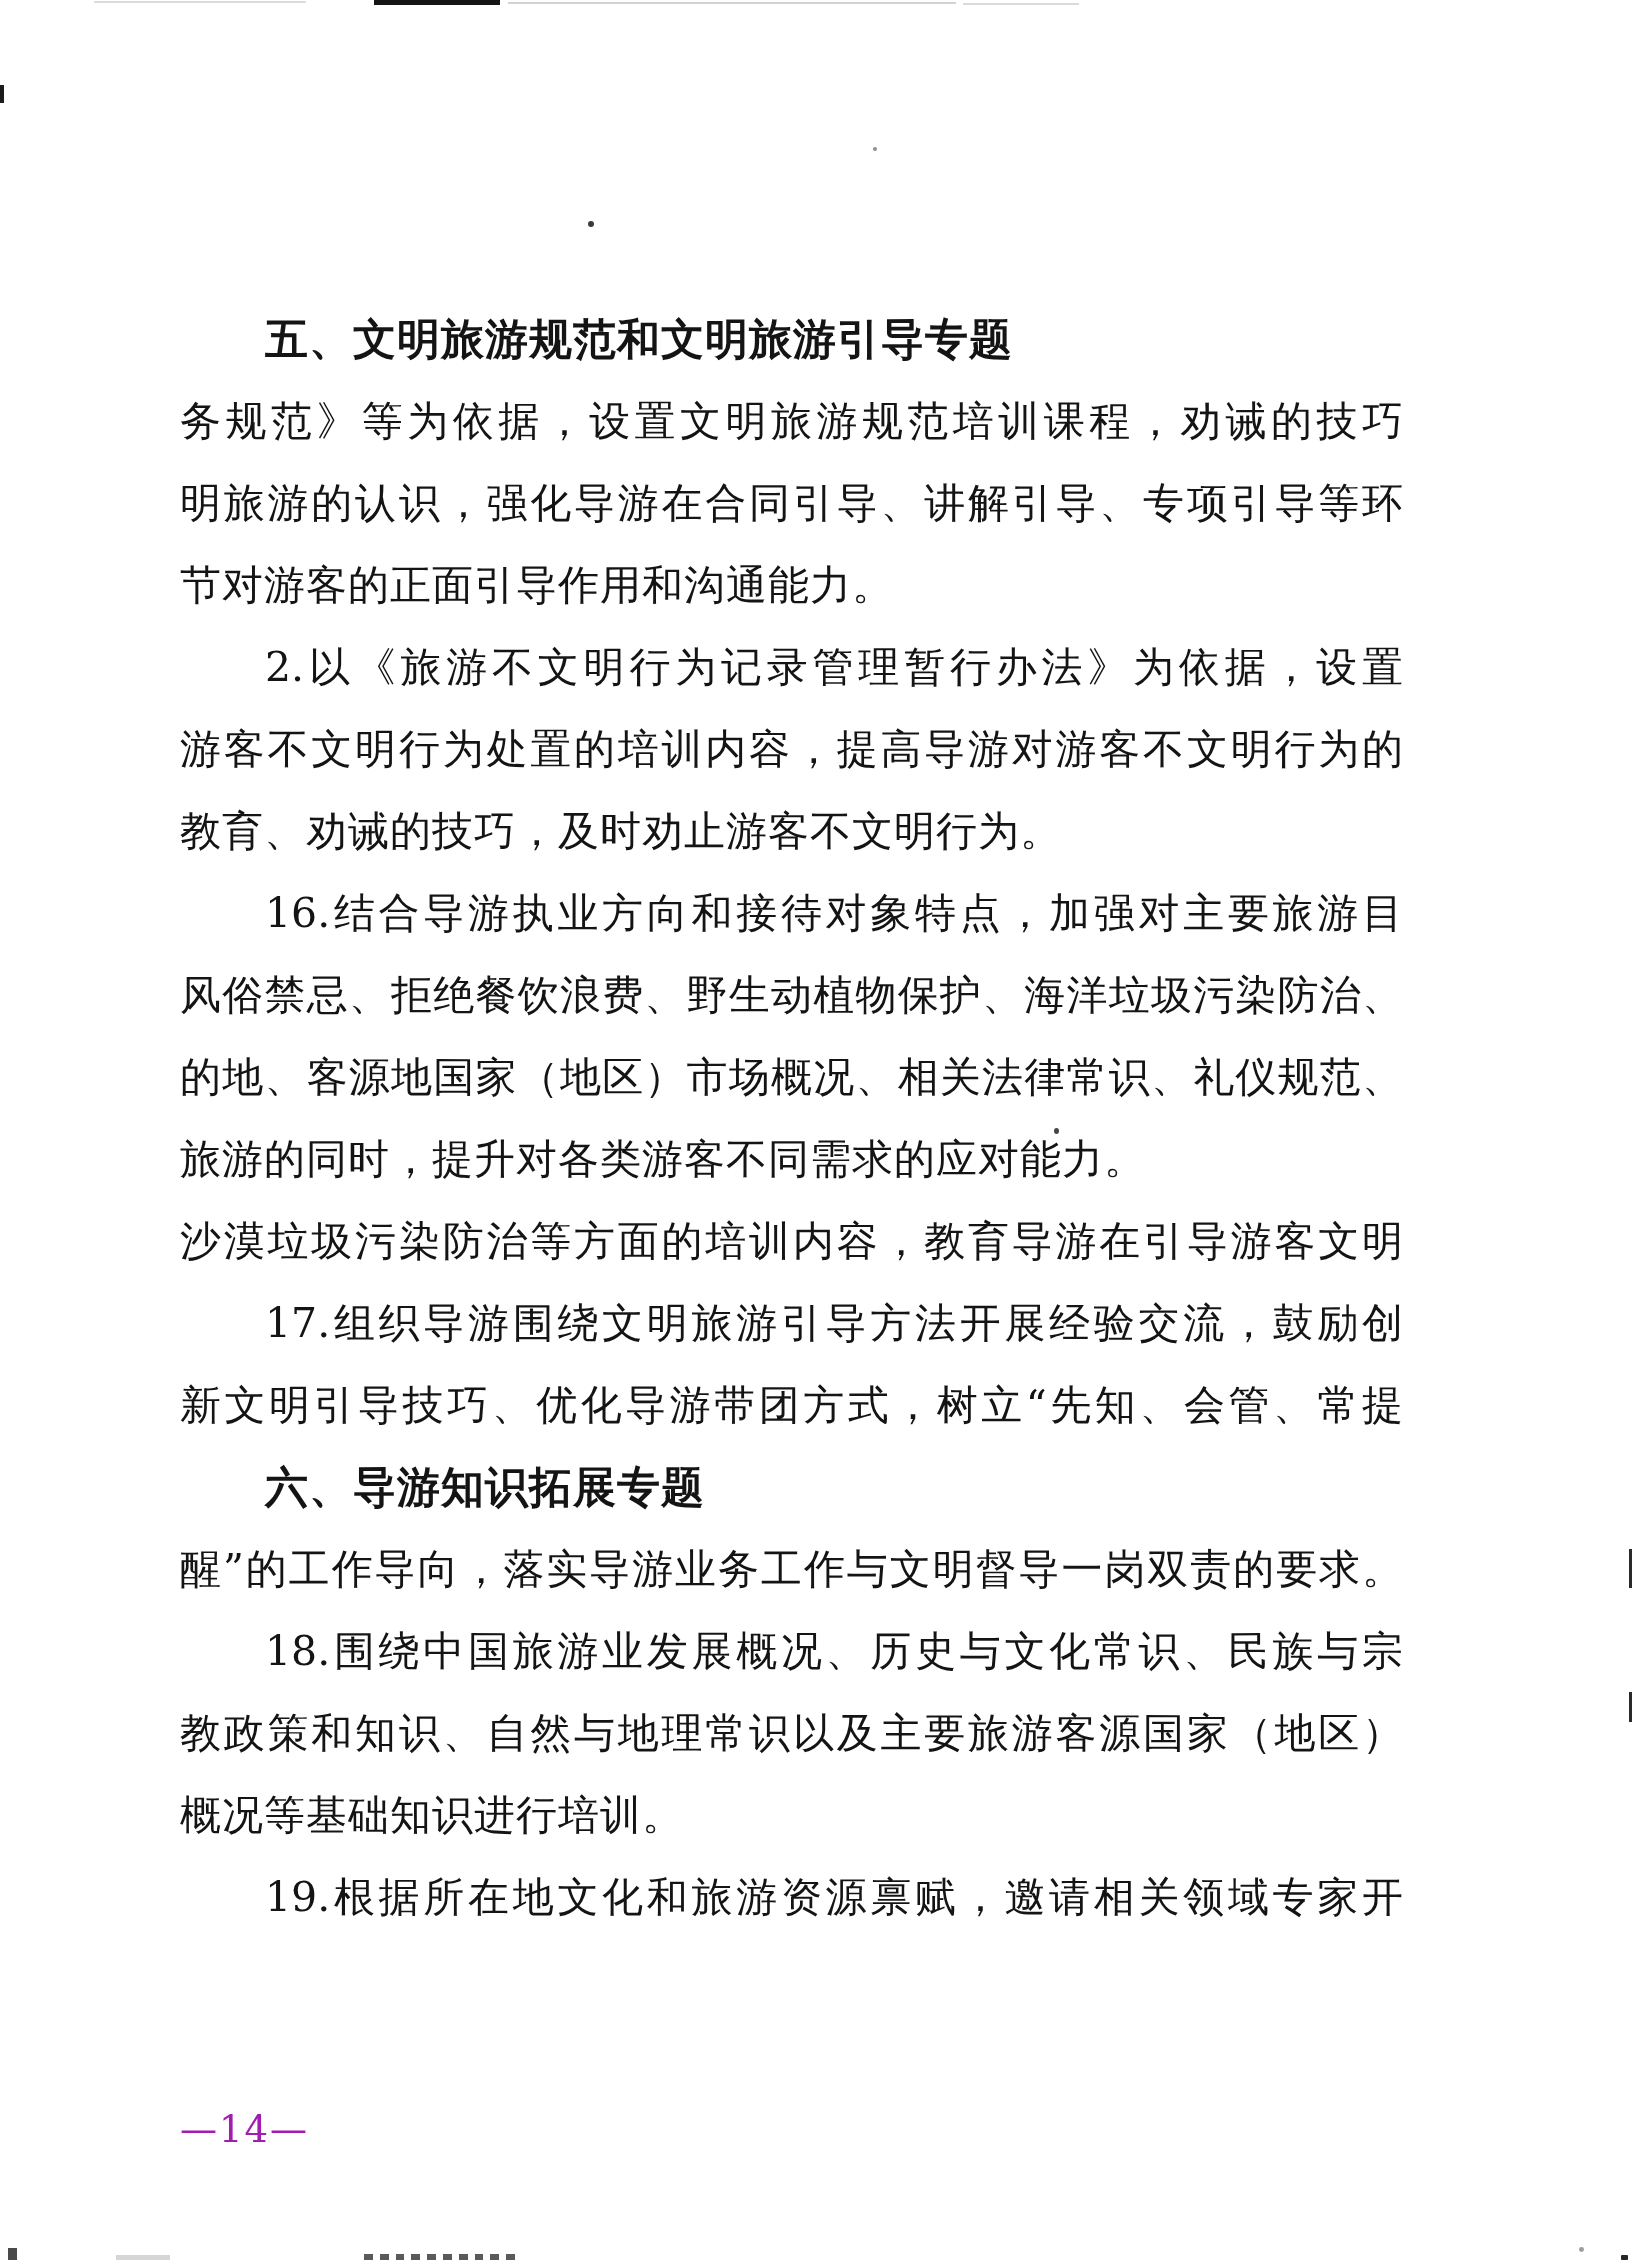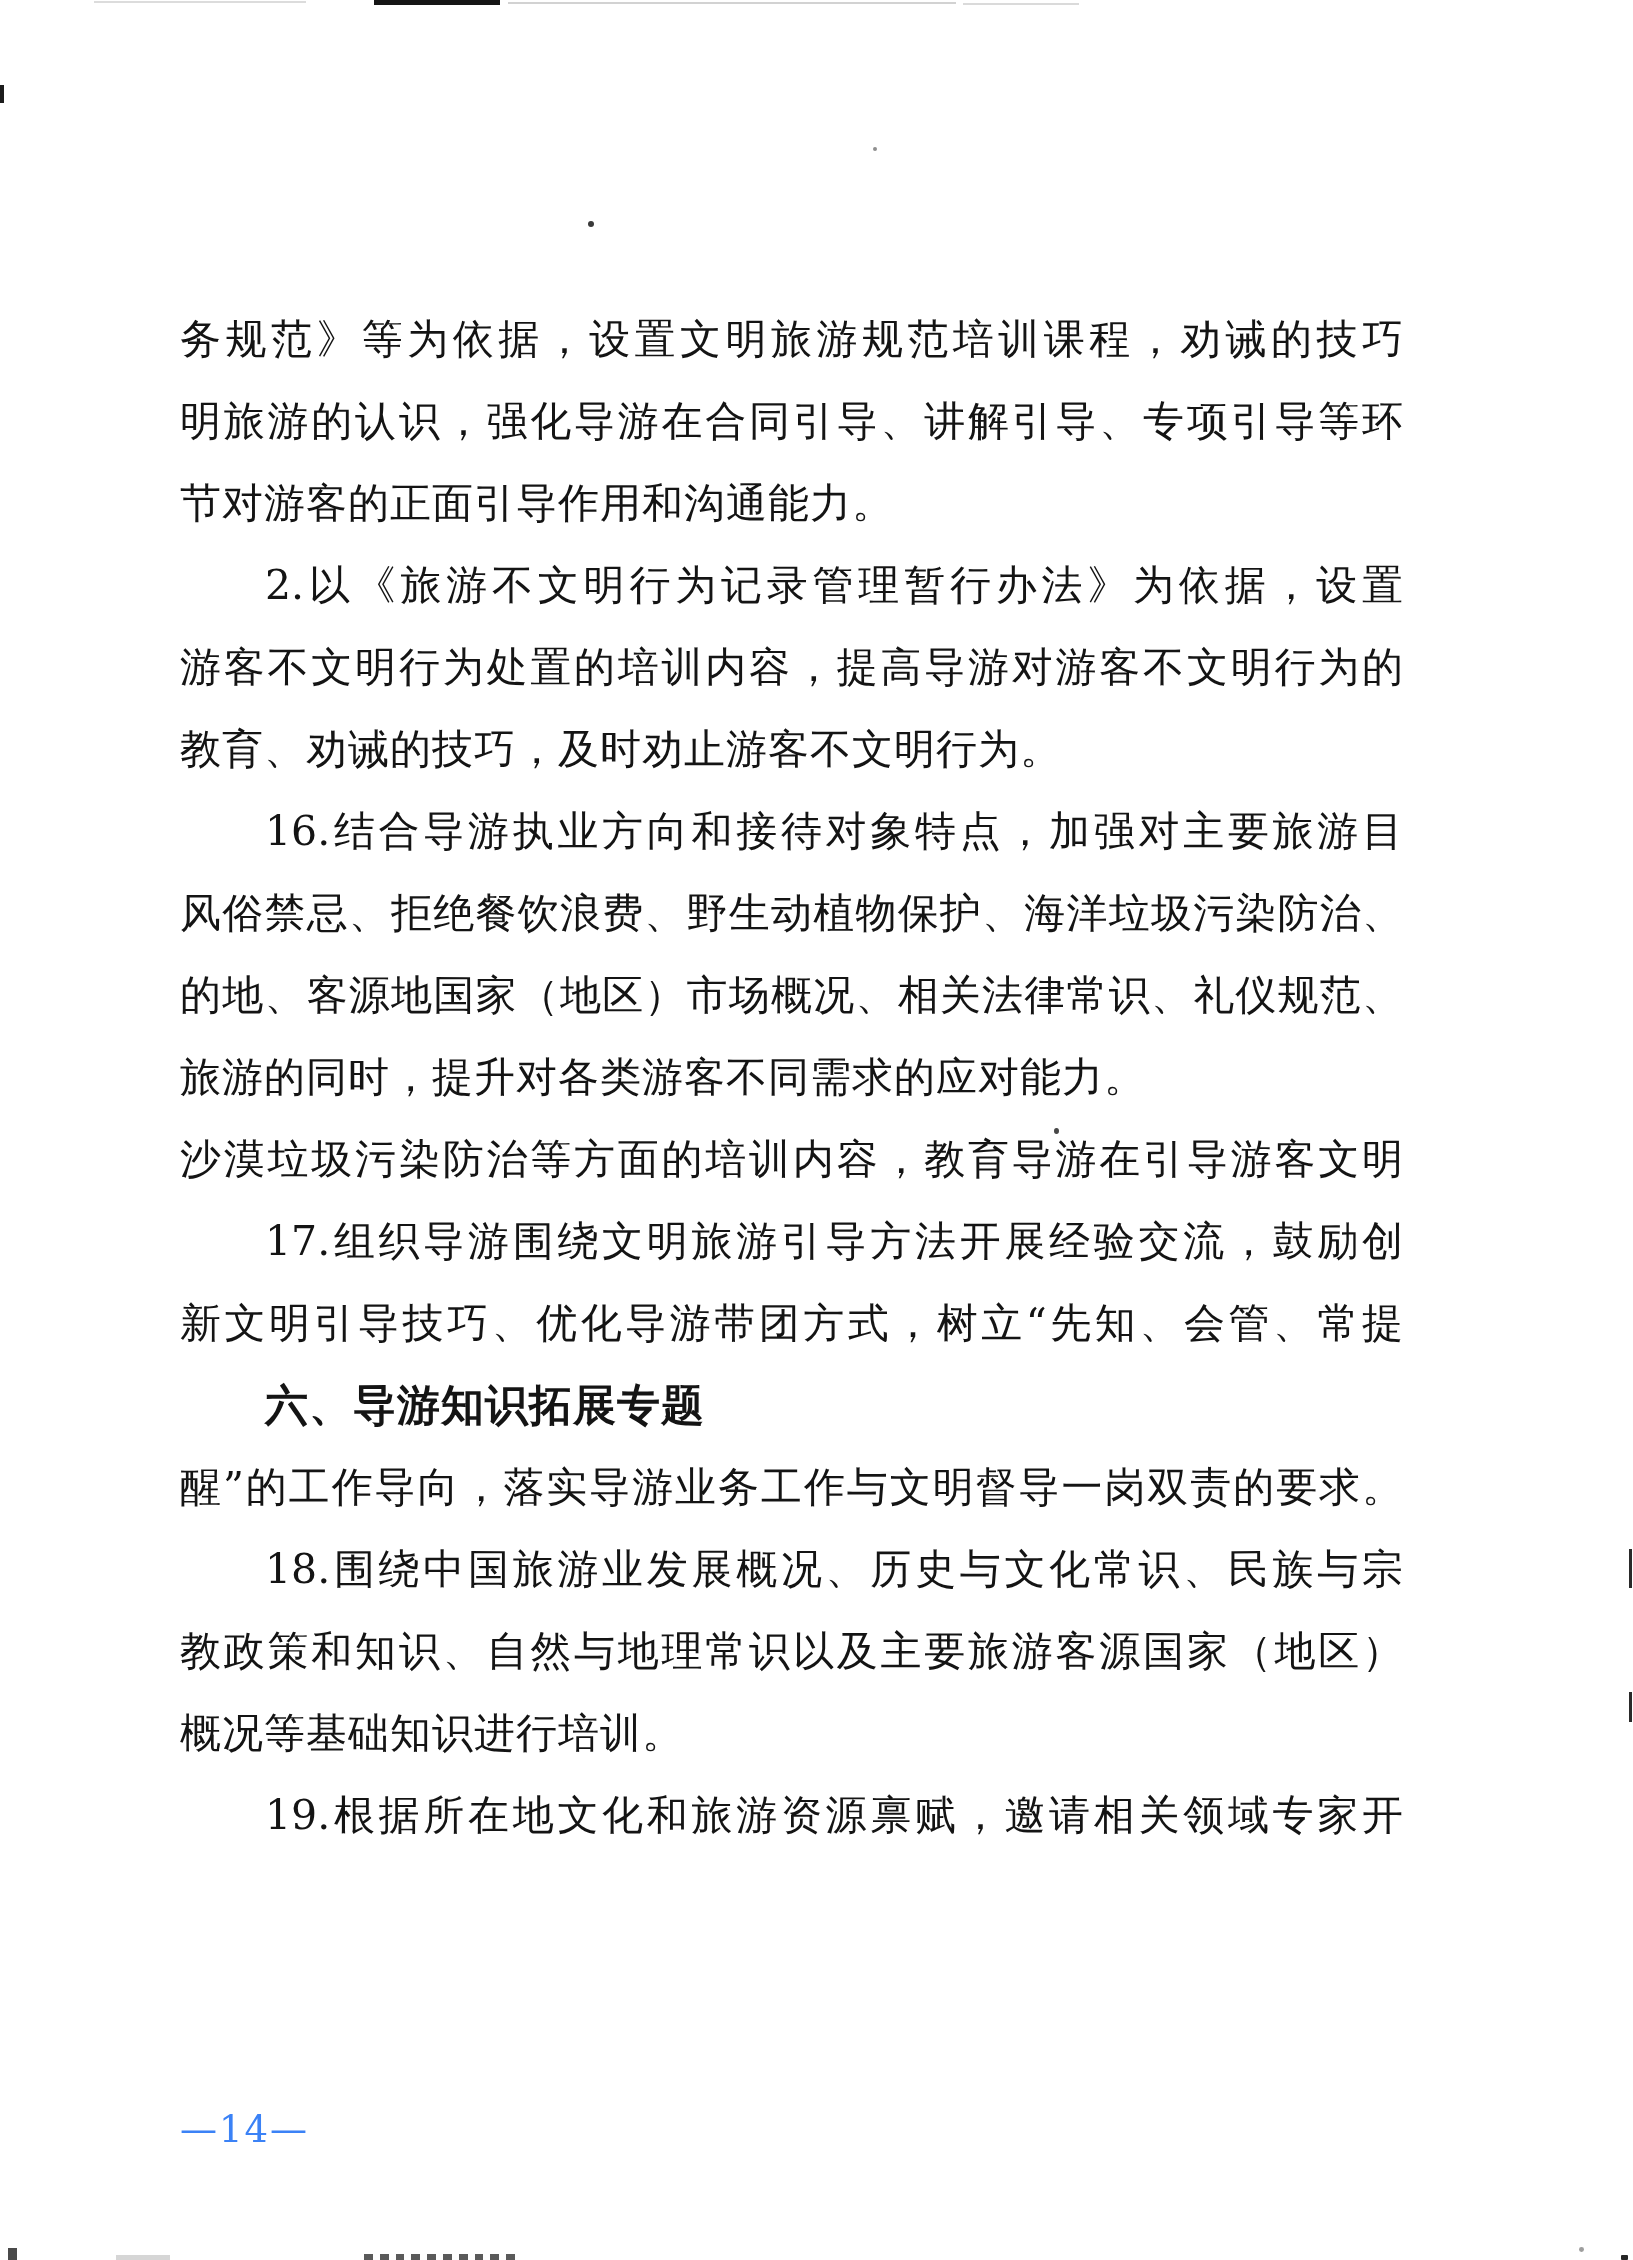--- a/index.html
+++ b/index.html
@@ -38,21 +38,21 @@
     font-size:43px;
     letter-spacing:1px;
     padding-left:85px;
   }
   .page-number {
     position:absolute;
     left:180px; top:2108px;
     font-size:37px;
     letter-spacing:2px;
     line-height:43px;
-    color:#3b82f6;
+    color:#a21caf;
   }
   
   .artifact { position:absolute; pointer-events:none; }
   .a-top1   { left:374px;  top:0;      width:126px; height:4.9px;  background:#151515; }
   .a-top2   { left:94px;   top:1px;    width:212px; height:2px;  background:#dcdcdc; }
   .a-top3   { left:508px;  top:2px;    width:448px; height:2px;  background:#d2d2d2; }
   .a-top4   { left:963px;  top:3px;    width:116px; height:2px;  background:#dadada; }
   .a-left1  { left:0;      top:85px;   width:3.9px;   height:17.7px; background:#1c1c1c; }
   .a-right1 { left:1629px; top:1549px; width:3px;   height:39px; background:#2a2a2a; }
   .a-right2 { left:1629px; top:1692px; width:3px;   height:29.6px; background:#2a2a2a; }
@@ -67,20 +67,21 @@
   .a-bot3 { left:364px; top:2254px; width:151px; height:6.9px;
             background:repeating-linear-gradient(90deg,#5a5a5a 0 8.9px,transparent 8.9px 15.8px); }
 </style>
 </head>
 <body>
 
 <div class="page">
 
   <div class="text-column">
 
+    <div class="ln hd">五、文明旅游规范和文明旅游引导专题</div>
 
     <div class="ln jf">务规范》等为依据，设置文明旅游规范培训课程，劝诫的技巧</div>
     <div class="ln jf">明旅游的认识，强化导游在合同引导、讲解引导、专项引导等环</div>
     <div class="ln">节对游客的正面引导作用和沟通能力。</div>
 
     <div class="ln jf ind">2.以《旅游不文明行为记录管理暂行办法》为依据，设置</div>
     <div class="ln jf">游客不文明行为处置的培训内容，提高导游对游客不文明行为的</div>
     <div class="ln">教育、劝诫的技巧，及时劝止游客不文明行为。</div>
 
     <div class="ln jf ind">16.结合导游执业方向和接待对象特点，加强对主要旅游目</div>

